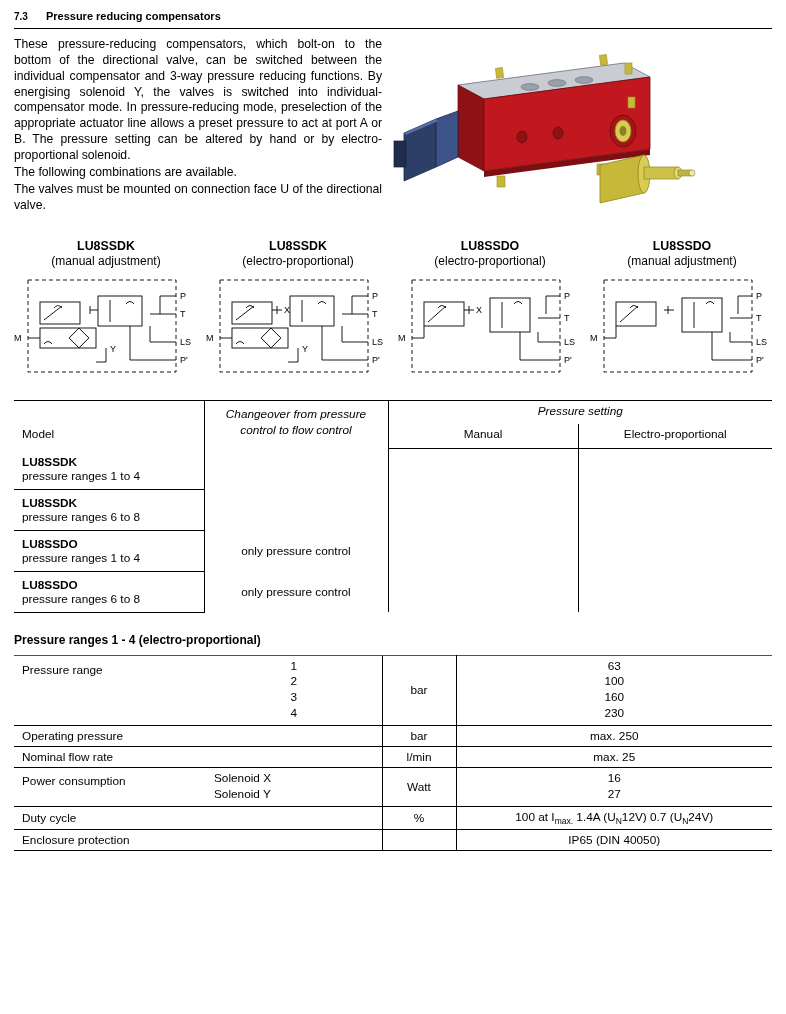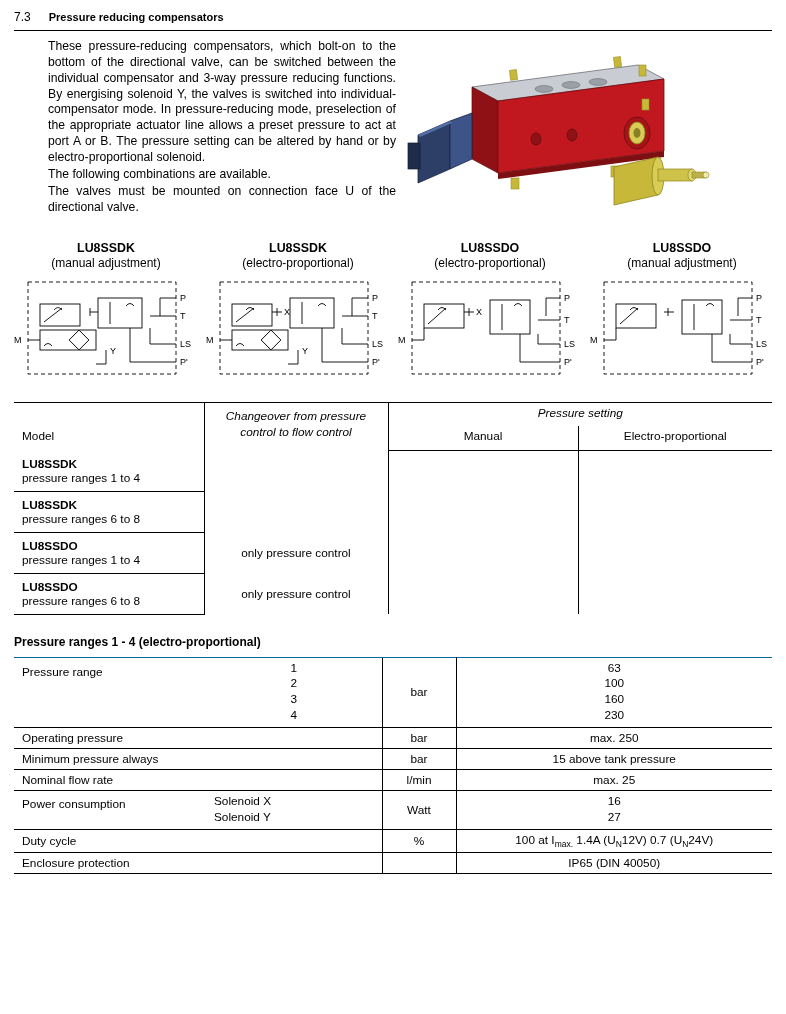--- a/index.html
+++ b/index.html
@@ -18,34 +18,33 @@
     overflow: hidden;
   }
 
   
   .sec-head {
     display: flex;
     align-items: baseline;
     gap: 18px;
     padding: 10px 14px 0 14px;
   }
-  .sec-num { font-size: 12px; font-weight: normal; }
+  .sec-num { font-size: 10px; font-weight: bold; }
   .sec-title { font-size: 11px; font-weight: bold; }
   .rule {
     margin: 6px 14px 0 14px;
     border-bottom: 1px solid #000;
     height: 0;
   }
 
   
   .intro-wrap {
     display: flex;
     padding: 8px 10px 0 14px;
     gap: 10px;
-    margin-left: 34px;
   }
   .intro-text {
     width: 368px;
     font-size: 12.2px;
     line-height: 1.30;
     text-align: justify;
   }
   .intro-text p { margin: 0 0 0 0; }
   .intro-text p + p { margin-top: 1px; }
 
@@ -402,26 +401,20 @@
 230</td>
     </tr>
 
     <tr>
       <td class="c-lab">Operating pressure</td>
       <td class="c-lab2"></td>
       <td class="c-unit">bar</td>
       <td class="c-val">max. 250</td>
     </tr>
 
-    <tr>
-      <td class="c-lab">Minimum pressure always</td>
-      <td class="c-lab2"></td>
-      <td class="c-unit">bar</td>
-      <td class="c-val">15 above tank pressure</td>
-    </tr>
 
     <tr>
       <td class="c-lab">Nominal flow rate</td>
       <td class="c-lab2"></td>
       <td class="c-unit">l/min</td>
       <td class="c-val">max. 25</td>
     </tr>
 
 
     <tr>

